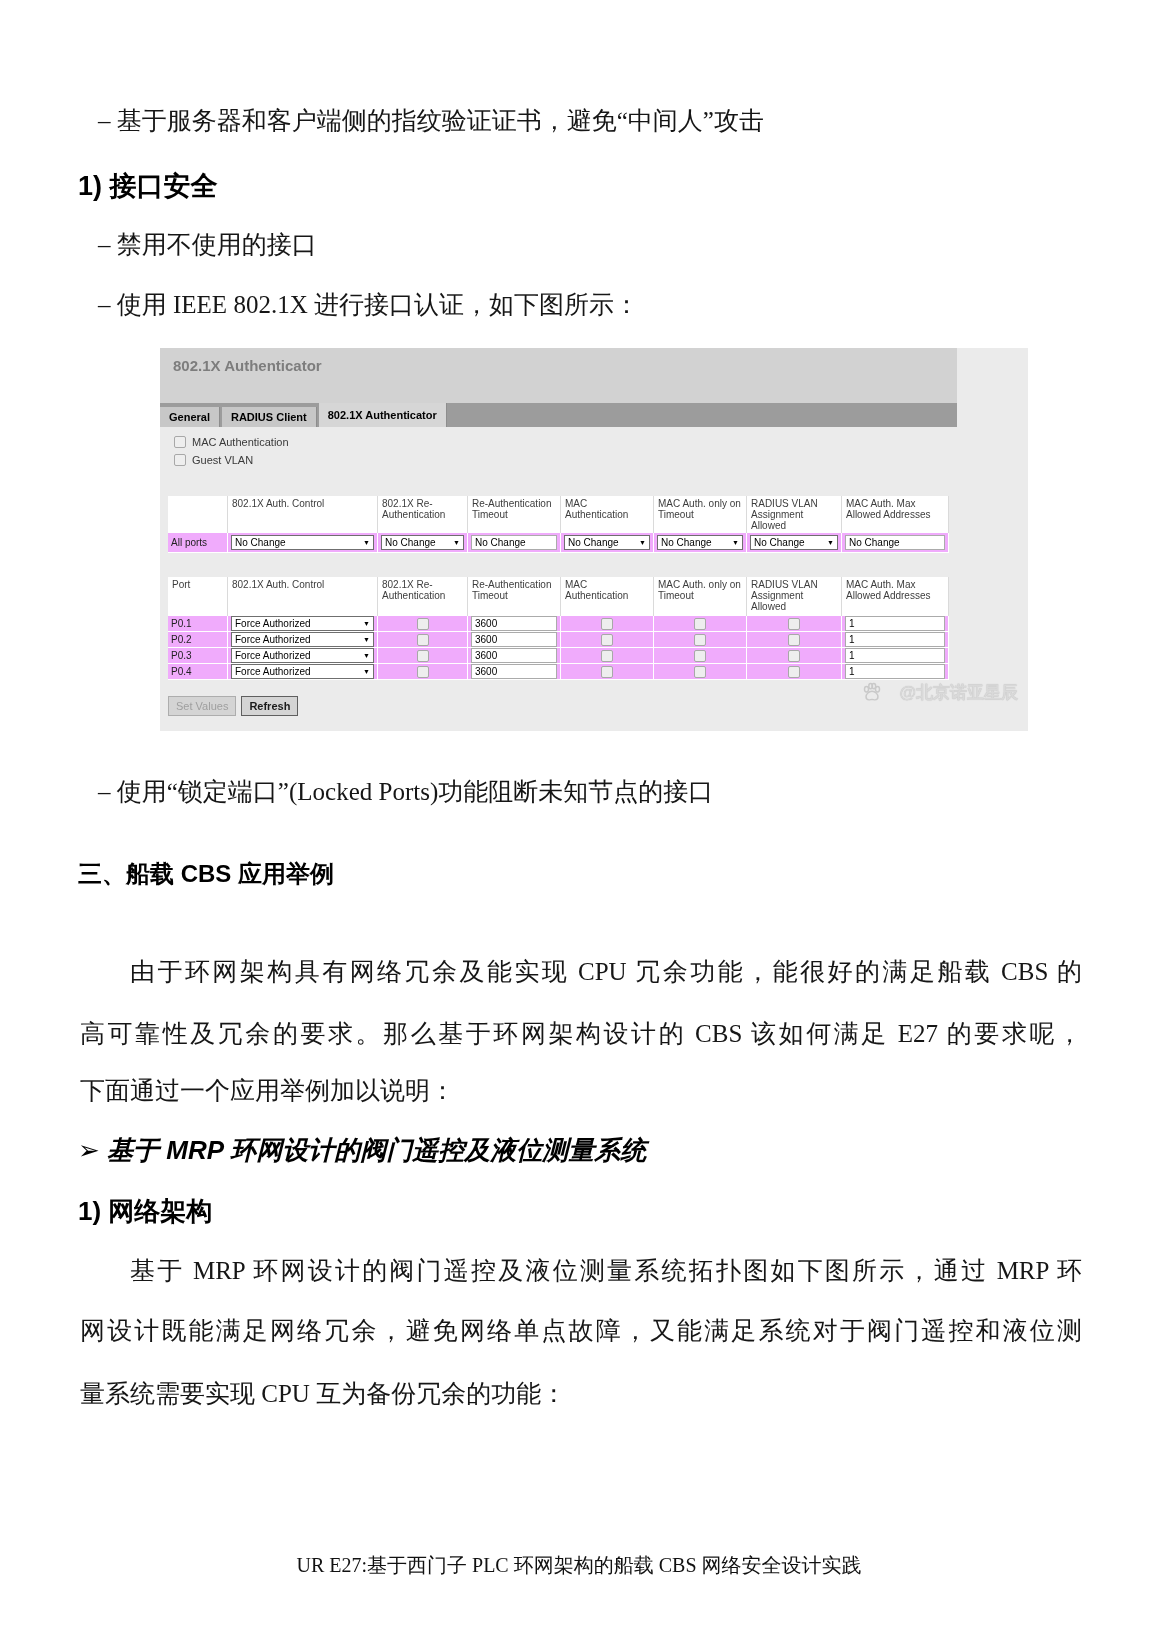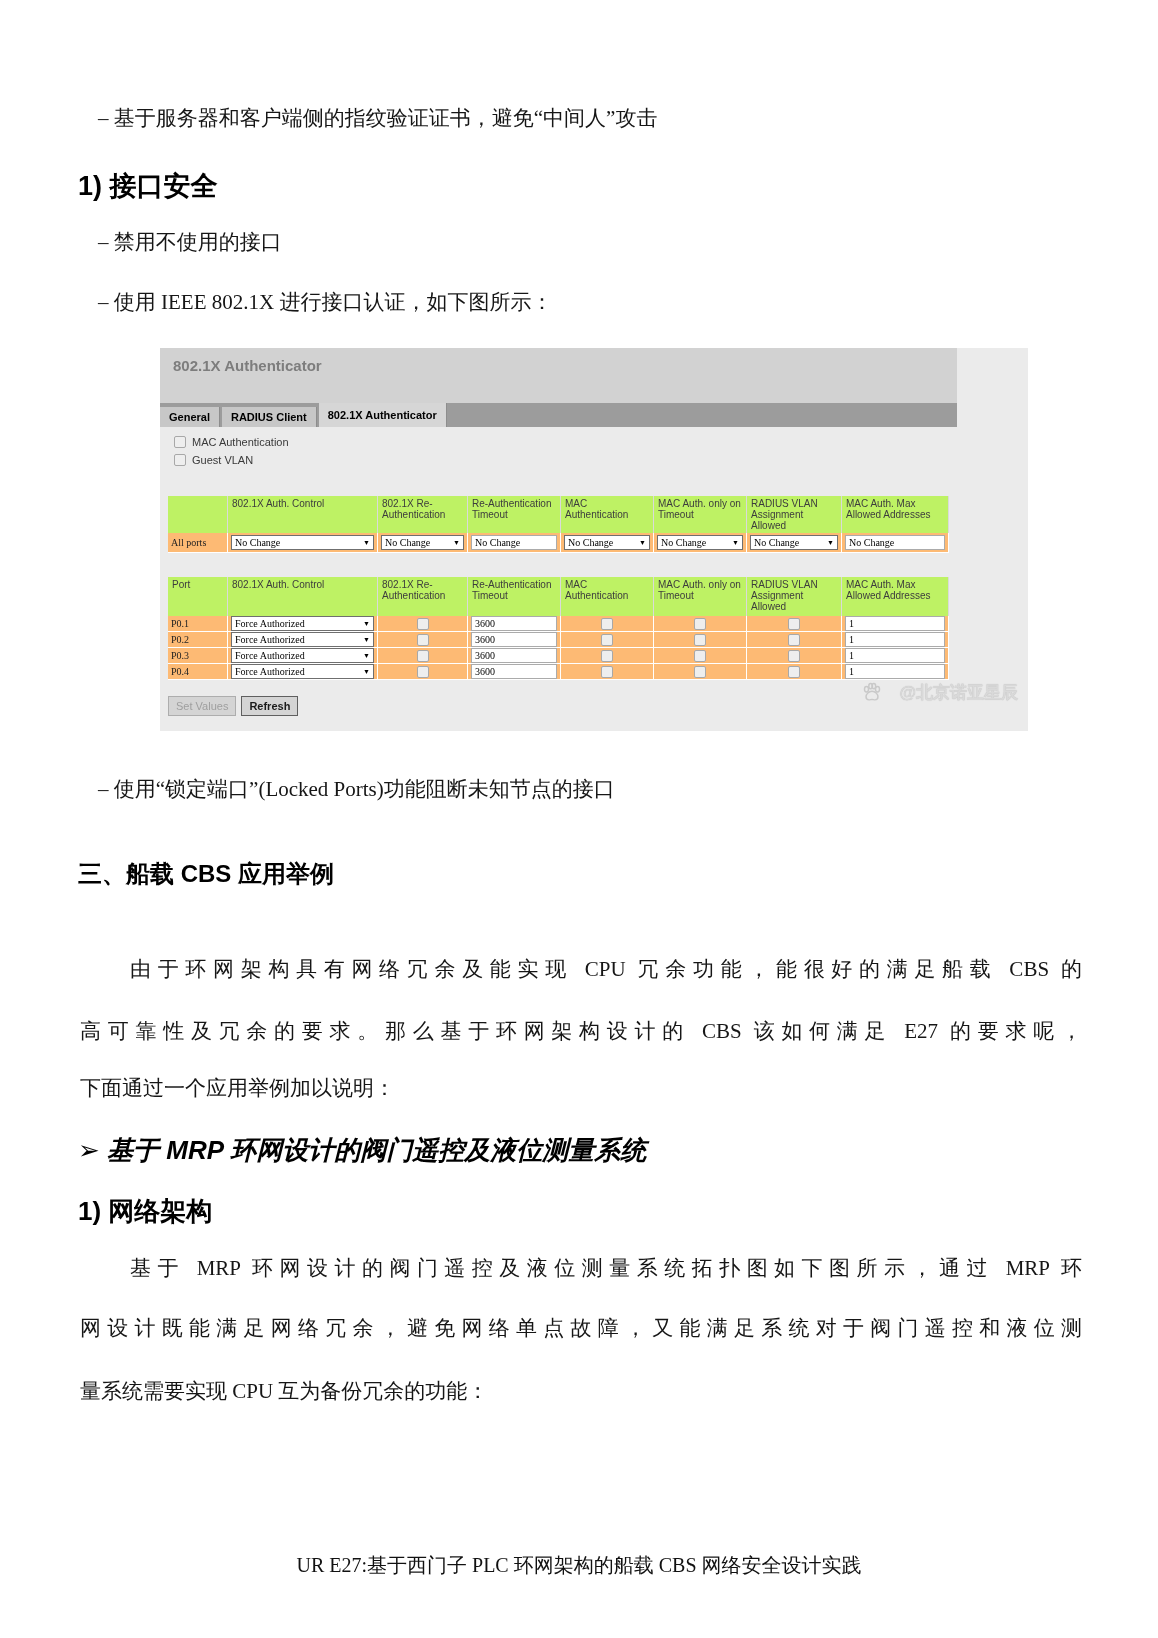--- a/index.html
+++ b/index.html
@@ -1,20 +1,20 @@
 <!DOCTYPE html>
 <html><head>
 <meta charset="utf-8">
 <style>
   html,body{margin:0;padding:0;background:#fff;}
   .page{position:relative;width:1158px;height:1638px;background:#ffffff;overflow:hidden;
         font-family:"Liberation Serif","DejaVu Serif",serif;color:#141414;}
 
   
-  .dline{position:absolute;font-size:21px;white-space:nowrap;color:#161616;}
+  .dline{position:absolute;font-size:25px;white-space:nowrap;color:#161616;}
   .djust{white-space:normal;text-align:justify;text-align-last:justify;}
   .dhead{position:absolute;font-family:"Liberation Sans","DejaVu Sans",sans-serif;
          font-weight:bold;color:#000;white-space:nowrap;}
   .footer{position:absolute;left:0;top:1552px;width:1158px;text-align:center;
           font-size:20px;color:#111;}
 
   
   .shot{position:absolute;left:160px;top:348px;width:868px;height:383px;background:#ebebeb;
         font-family:"Liberation Sans","DejaVu Sans",sans-serif;color:#333;}
   .titlebar{position:absolute;left:0;top:0;width:797px;height:55px;background:#d2d2d2;}
@@ -23,24 +23,24 @@
             display:flex;align-items:flex-end;}
   .tab{background:#c7c7c7;color:#000;font-weight:bold;font-size:11px;height:20px;
        line-height:20px;padding:0 9px;margin-right:2px;border-right:1px solid #8d8d8d;}
   .tab.active{background:#d6d6d6;height:24px;line-height:24px;}
 
   .optrow{position:absolute;left:14px;display:flex;align-items:center;gap:6px;font-size:11px;color:#3a3a3a;}
   .cbx{width:12px;height:12px;background:#eeeeee;border:1px solid #a8a8a8;border-radius:2px;box-sizing:border-box;}
 
   .grid8{display:grid;grid-template-columns:60px 150px 90px 93px 93px 93px 95px 107px;}
   .tbl{position:absolute;left:8px;width:781px;}
-  .th{background:#bef264;color:#3d3d3d;font-size:10px;line-height:11px;padding:2px 4px;
+  .th{background:#ffffff;color:#3d3d3d;font-size:10px;line-height:11px;padding:2px 4px;
       border-right:1px solid #dadada;box-sizing:border-box;display:flex;align-items:flex-start;}
-  .td{background:#fdba74;border-right:1px solid #ffffff;border-bottom:1px solid #ffffff;
-      box-sizing:border-box;display:flex;align-items:center;padding:1px 3px;font-size:10px;color:#222;font-family:Liberation Serif, serif;}
+  .td{background:#f0abfc;border-right:1px solid #ffffff;border-bottom:1px solid #ffffff;
+      box-sizing:border-box;display:flex;align-items:center;padding:1px 3px;font-size:10px;color:#222;}
   .rowh{height:20px;}
   .rowp{height:16px;}
   .sel{display:flex;align-items:center;justify-content:space-between;background:#fff;
        border:1px solid #6f6f6f;height:15px;font-size:10px;color:#000;padding:0 3px;
        width:100%;box-sizing:border-box;}
   .sel .arr{font-size:7px;color:#000;margin-left:3px;}
   .tin{background:#fff;border:1px solid #ababab;height:15px;font-size:10px;color:#000;
        padding:0 3px;width:100%;box-sizing:border-box;font-family:inherit;}
   .cbcell{justify-content:center;}
 

